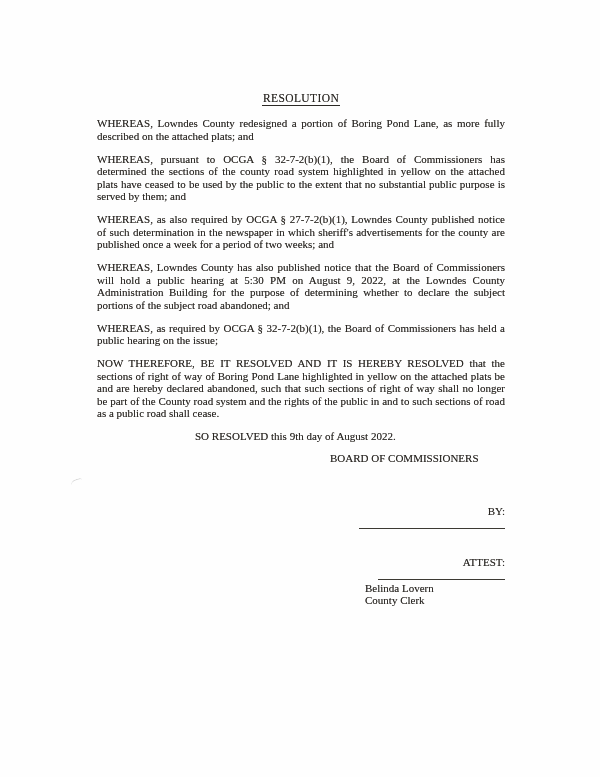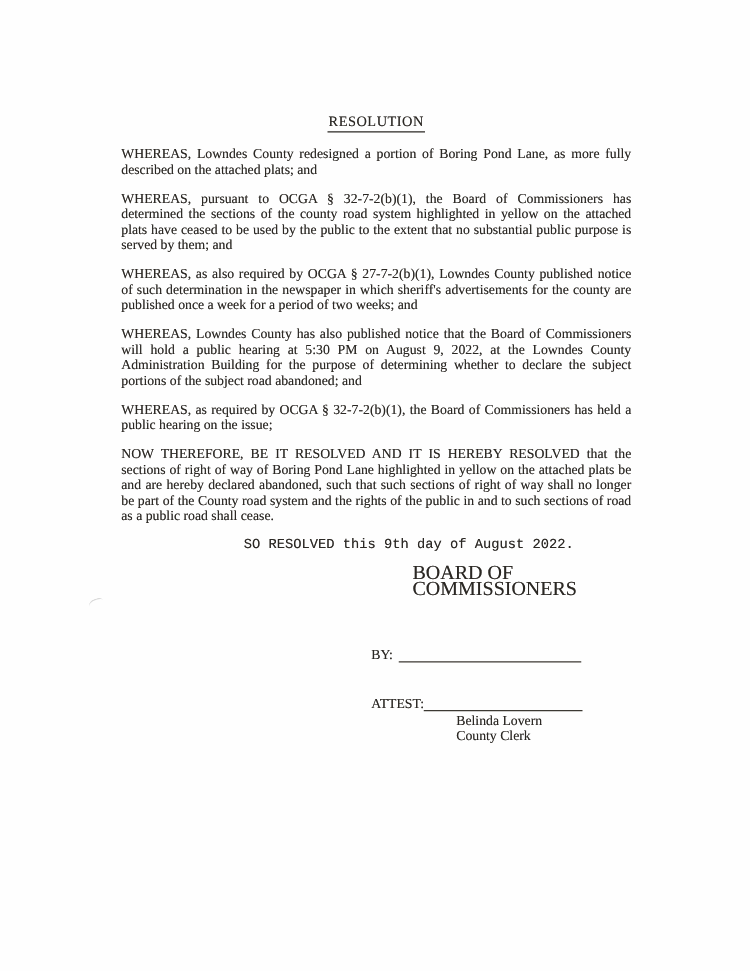--- a/index.html
+++ b/index.html
@@ -40,35 +40,35 @@
   .para {
     font-size: 11px;
     line-height: 12.5px;
     text-align: justify;
     margin: 0 0 10.5px 0;
   }
   .so-resolved {
     font-size: 11px;
     line-height: 12.5px;
     margin: 6px 0 0 98px;
-    font-family: Liberation Mono, monospace;
   }
   .board-block {
     margin: 9px 0 0 233px;
-    font-size: 16px;
+    font-size: 11px;
     line-height: 13px;
   }
   .sig-block {
     margin: 40px 0 0 200px;
     font-size: 11px;
   }
   .sig-row {
     display: flex;
     align-items: flex-end;
     line-height: 12px;
+    flex-direction: column;
   }
   .sig-row.attest {
     margin-top: 27px;
   }
   .sig-gap {
     width: 5px;
   }
   .sig-line {
     display: inline-block;
     border-bottom: 1px solid #3c3933;

